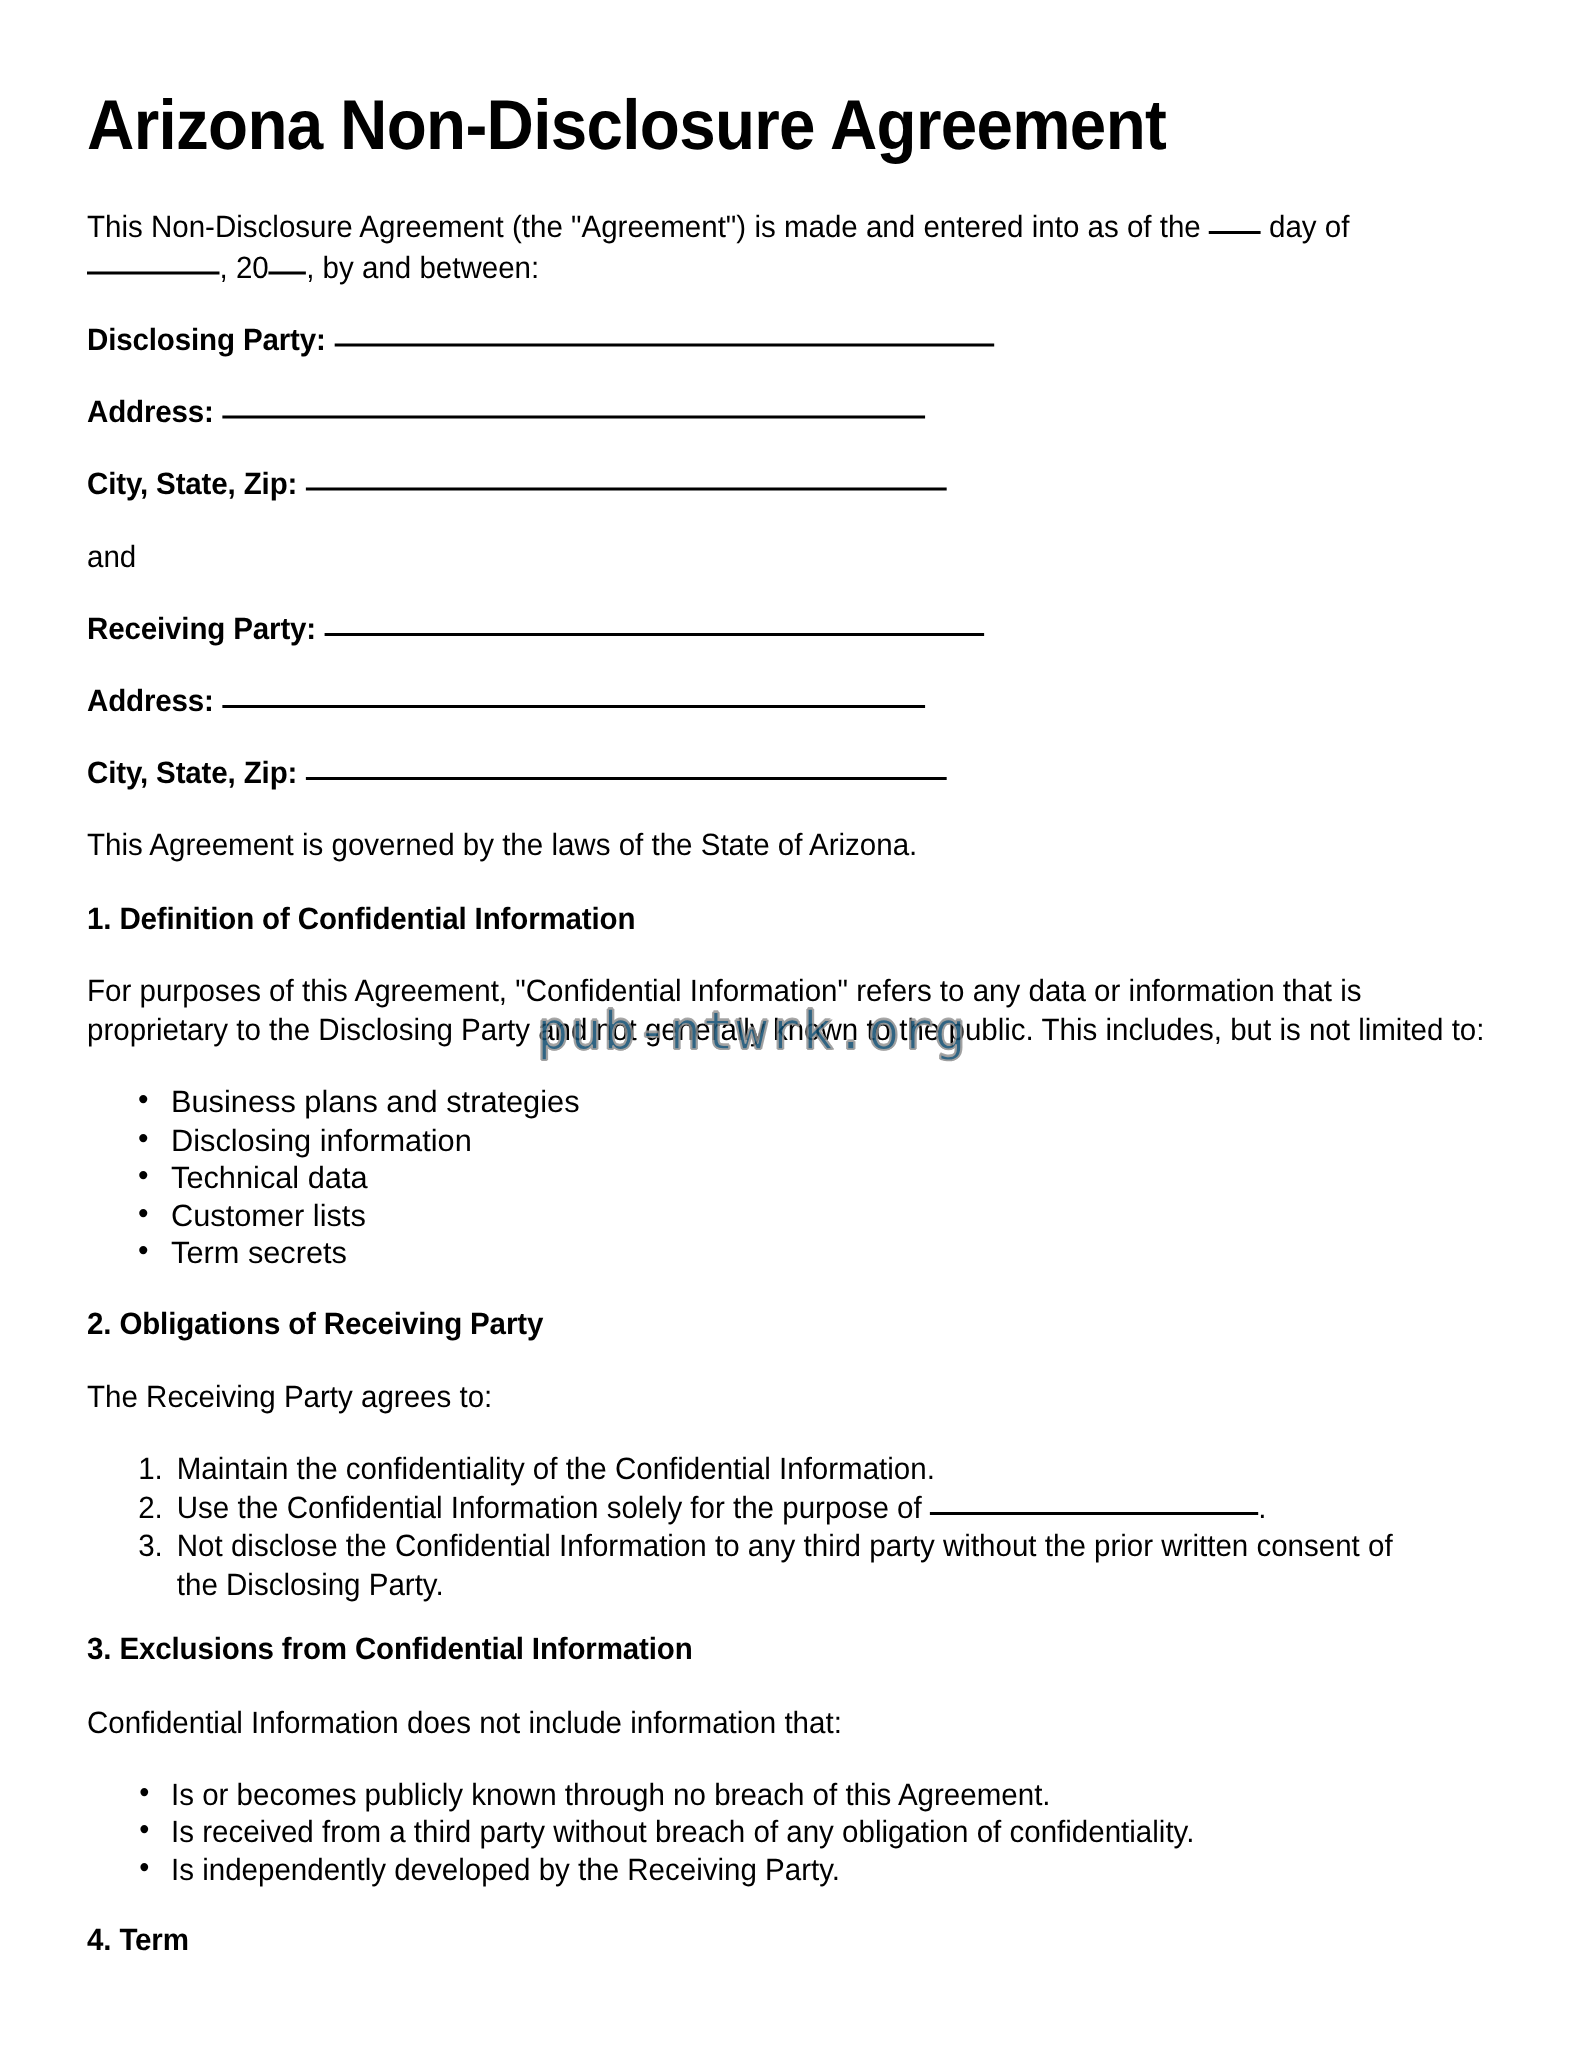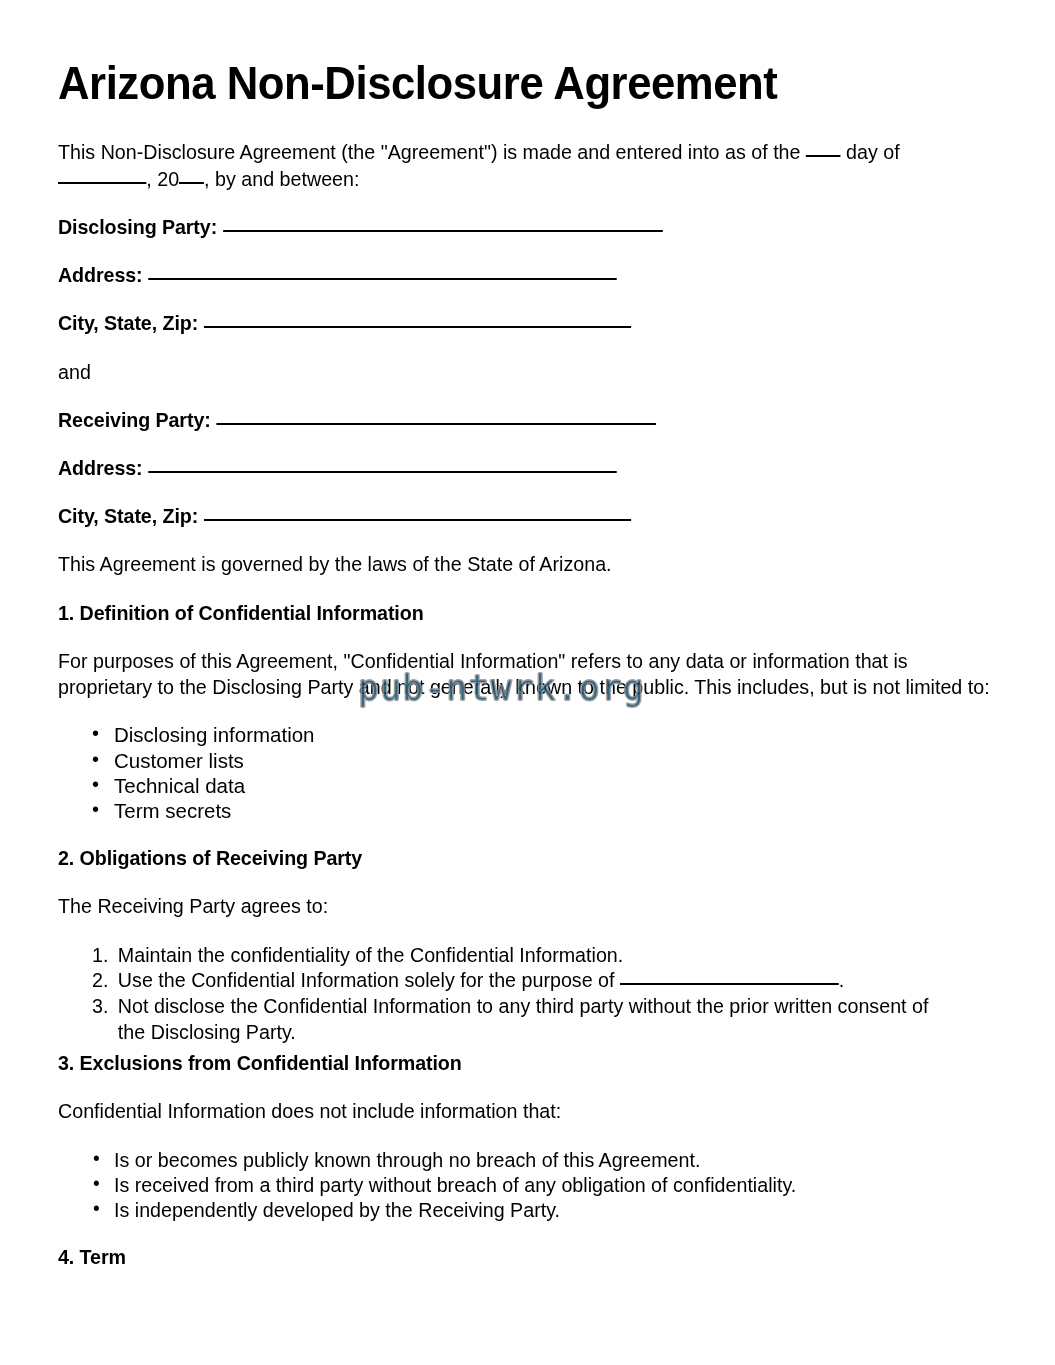--- a/index.html
+++ b/index.html
@@ -156,21 +156,21 @@
     font-size: 20px;
     line-height: inherit;
   }
 
   ul.doc-list.narrow li {
     transform: scaleX(0.96);
     transform-origin: left top;
   }
 
   ol.doc-list-num {
-    margin: 0 0 6px 0;
+    margin: 0 0 18px 0;
     padding: 0 0 0 56px;
     font-size: 20.5px;
     line-height: 1.25;
     list-style-position: outside;
   }
   ol.doc-list-num li {
     margin: 0;
     padding-left: 4px;
     transform: scaleX(0.96);
     transform-origin: left top;
@@ -216,23 +216,24 @@
 
   <div class="field-row">
     <span class="field-label">City, State, Zip:</span><span class="field-rule rule-w3"></span>
   </div>
 
   <p class="para">This Agreement is governed by the laws of the State of Arizona.</p>
 
   <h2 class="sec-heading">1. Definition of Confidential Information</h2>
   <p class="para">For purposes of this Agreement, "Confidential Information" refers to any data or information that is proprietary to the Disclosing Party and not generally known to the public. This includes, but is not limited to:</p>
   <ul class="doc-list">
+    <li>Business plans and strategies</li>
     <li>Disclosing information</li>
+    <li>Technical data</li>
     <li>Customer lists</li>
-    <li>Technical data</li>
     <li>Term secrets</li>
   </ul>
 
   <h2 class="sec-heading">2. Obligations of Receiving Party</h2>
   <p class="para">The Receiving Party agrees to:</p>
   <ol class="doc-list-num">
     <li>Maintain the confidentiality of the Confidential Information.</li>
     <li>
       <span>Use the Confidential Information solely for the purpose of</span>
       <span class="blank-lg"></span><span>.</span>

